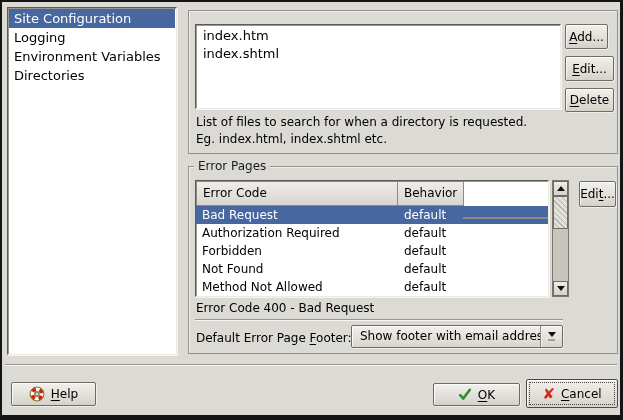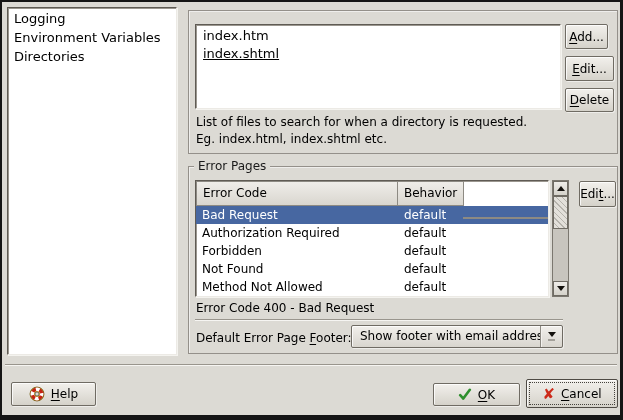--- a/index.html
+++ b/index.html
@@ -88,32 +88,33 @@
   .xmark { color:#cc2a1a; font-size:15px; font-weight:bold; line-height:14px; }
   .static-text { position:absolute; white-space:nowrap; color:#000; }
 </style>
 </head>
 <body>
 
 <div class="window">
 
   <div class="sunken" style="position:absolute;left:5px;top:5px;width:170px;height:348px;">
     <div style="padding:1px;">
+      <div class="side-row sel">Site Configuration</div>
       <div class="side-row">Logging</div>
       <div class="side-row">Environment Variables</div>
       <div class="side-row">Directories</div>
     </div>
   </div>
 
   <div class="frame" style="left:186px;top:8px;width:430px;height:144px;">
 
     <div class="sunken" style="position:absolute;left:6px;top:13px;width:366px;height:85px;">
       <div style="padding:2px 1px 1px 1px;">
         <div class="list-row" style="font-size:13px;">index.htm</div>
-        <div class="list-row" style="font-size:13px;text-decoration:underline;">index.shtml</div>
+        <div class="list-row" style="font-size:13px;">index.shtml</div>
       </div>
     </div>
 
     <button class="btn" style="left:376px;top:13px;width:43px;height:25px;">
       <span><span></span><span class="mn">A</span><span>dd...</span></span>
     </button>
     <button class="btn" style="left:376px;top:45px;width:49px;height:25px;">
       <span><span></span><span class="mn">E</span><span>dit...</span></span>
     </button>
     <button class="btn" style="left:376px;top:77px;width:49px;height:24px;">

